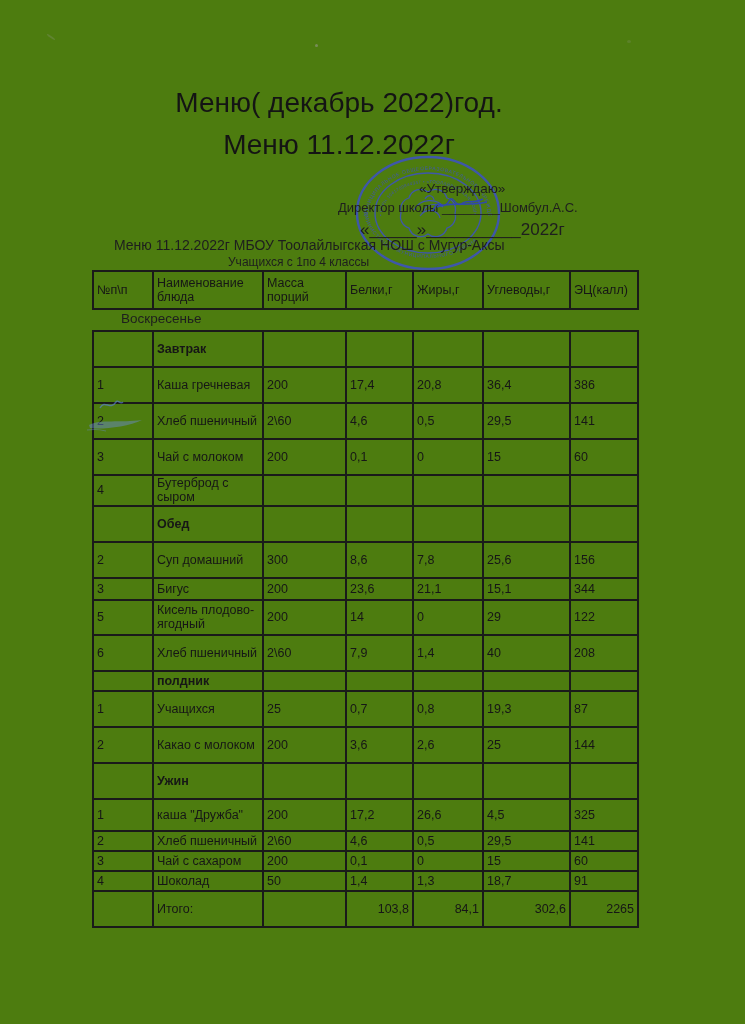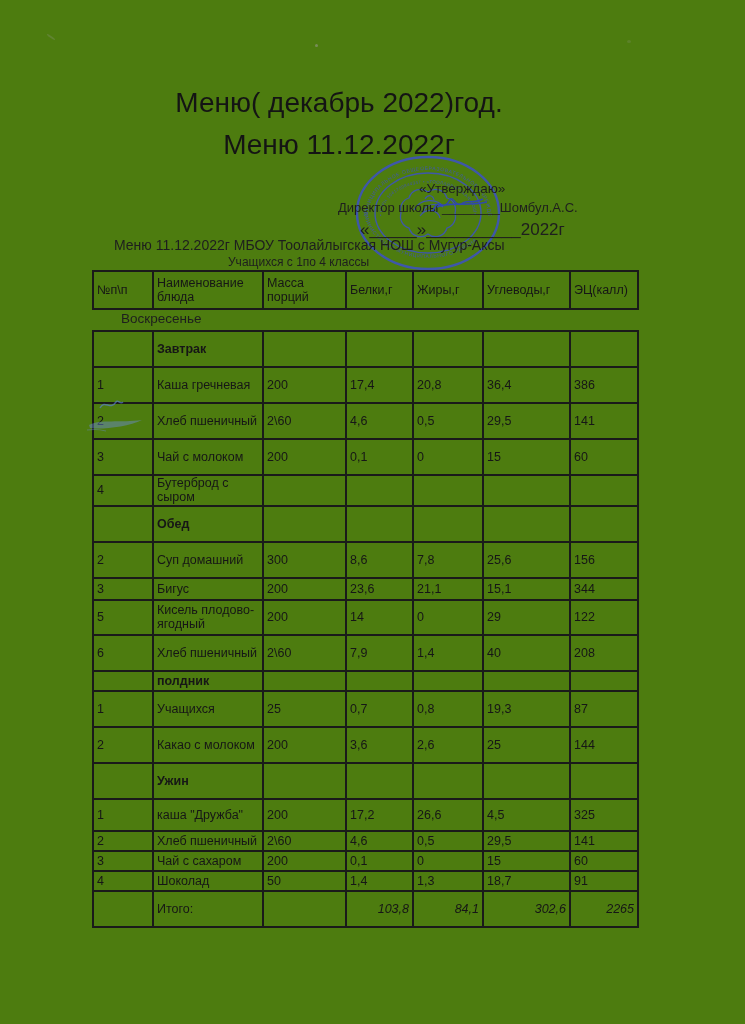--- a/index.html
+++ b/index.html
@@ -39,21 +39,21 @@
   .tbl-head th{height:36px;}
   .tbl-body td{height:18px;}
   .tbl-body tr{height:36px;}
   .tbl-body tr:nth-child(5){height:30px;}
   .tbl-body tr:nth-child(8){height:22px;}
   .tbl-body tr:nth-child(9){height:35px;}
   .tbl-body tr:nth-child(11){height:18px;border-radius:7px;}
   .tbl-body tr:nth-child(15){height:32px;}
   .tbl-body tr:nth-child(16),.tbl-body tr:nth-child(17),.tbl-body tr:nth-child(18){height:18px;}
   td.bold{font-weight:bold;}
-  td.right{text-align:right;padding-right:3px;font-style:italic;}
+  td.right{text-align:right;padding-right:3px;}
 
   
   .ink-smudge{position:absolute;left:86px;top:396px;width:72px;height:40px;z-index:3;}
   .speck{position:absolute;background:#9a9a96;border-radius:50%;z-index:1;}
   .speck1{left:315px;top:44px;width:3px;height:3px;opacity:.55;}
   .speck2{left:46px;top:36px;width:10px;height:2px;opacity:.25;transform:rotate(35deg);}
   .speck3{left:627px;top:40px;width:4px;height:3px;opacity:.2;}
 </style>
 </head>
 <body>

